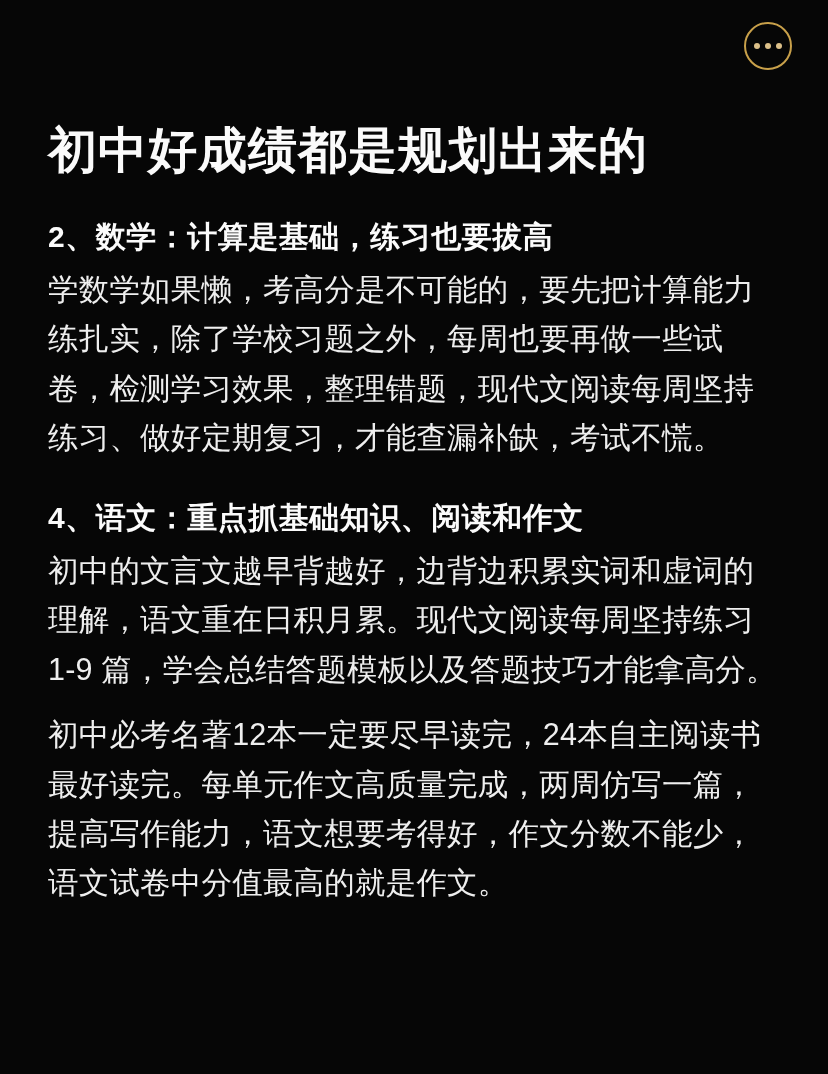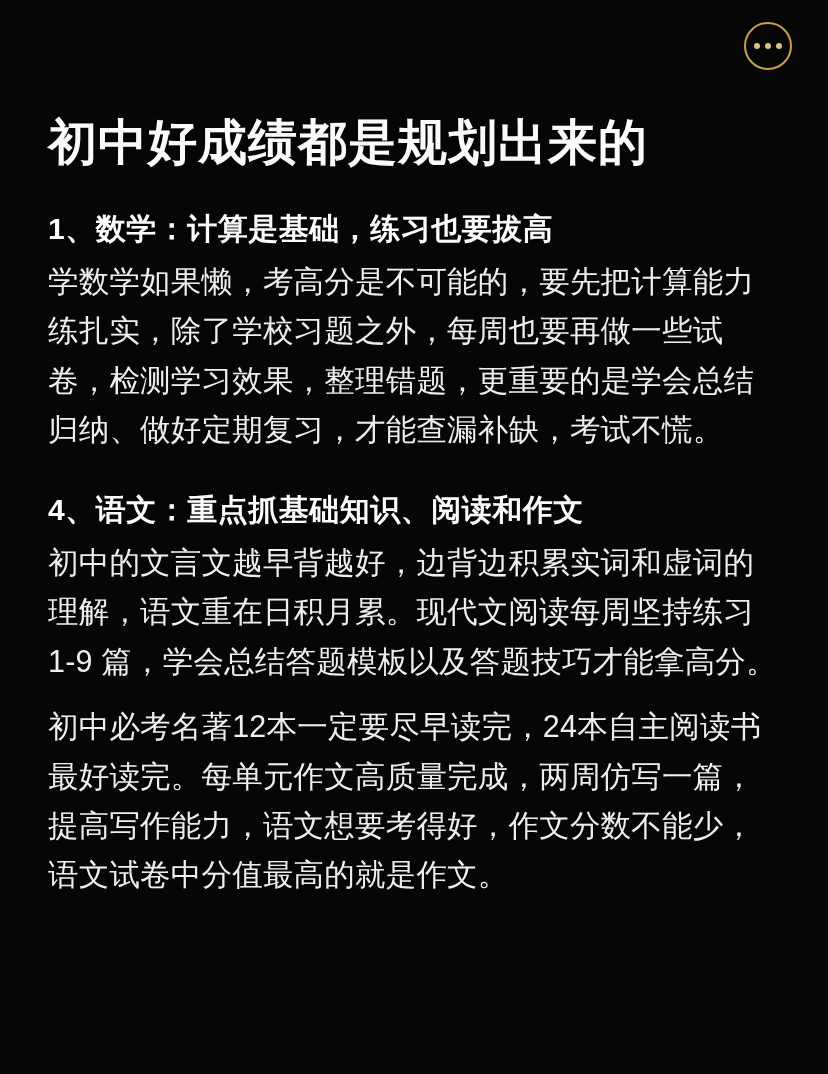--- a/index.html
+++ b/index.html
@@ -14,21 +14,21 @@
     font-family: "Liberation Sans", "DejaVu Sans", sans-serif;
     color: #f2f2f2;
     position: relative;
   }
   .page {
     position: relative;
     width: 828px;
     height: 1074px;
     background: #060606;
     box-sizing: border-box;
-    padding: 8px 48px;
+    padding: 16px 48px;
   }
   
   .more-btn {
     position: absolute;
     top: 22px;
     right: 36px;
     width: 48px;
     height: 48px;
     border-radius: 50%;
     border: 2px solid #c8a04a;
@@ -88,22 +88,22 @@
 
   <div class="more-btn">
     <span class="dot"></span>
     <span class="dot"></span>
     <span class="dot"></span>
   </div>
 
   <h1 class="title">初中好成绩都是规划出来的</h1>
 
   <div class="section">
-    <div class="section-head">1、数学：计算是基础，练习也要拔高</div>
-    <p class="para">学数学如果懒，考高分是不可能的，要先把计算能力练扎实，除了学校习题之外，每周也要再做一些试卷，检测学习效果，整理错题，更重要的是学会总结归纳、做好定期复习，才能查漏补缺，考试不慌。</p>
+    <div class="section-head">2、数学：计算是基础，练习也要拔高</div>
+    <p class="para">学数学如果懒，考高分是不可能的，要先把计算能力练扎实，除了学校习题之外，每周也要再做一些试卷，检测学习效果，整理错题，现代文阅读每周坚持练习、做好定期复习，才能查漏补缺，考试不慌。</p>
   </div>
 
   <div class="section">
     <div class="section-head">4、语文：重点抓基础知识、阅读和作文</div>
     <p class="para">初中的文言文越早背越好，边背边积累实词和虚词的理解，语文重在日积月累。现代文阅读每周坚持练习 1-9 篇，学会总结答题模板以及答题技巧才能拿高分。</p>
     <p class="para">初中必考名著12本一定要尽早读完，24本自主阅读书最好读完。每单元作文高质量完成，两周仿写一篇，提高写作能力，语文想要考得好，作文分数不能少，语文试卷中分值最高的就是作文。</p>
   </div>
 
 </div>
 

